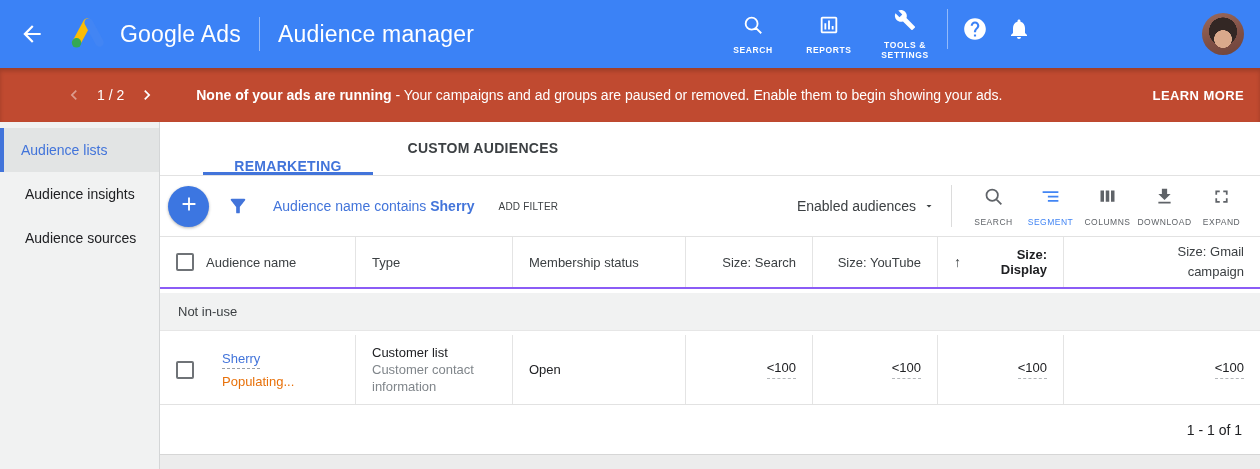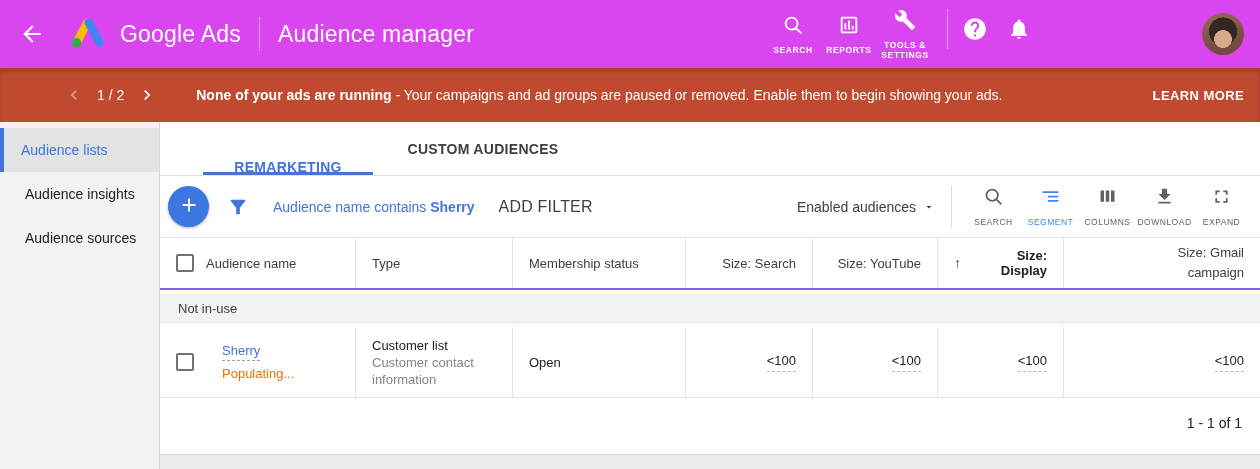--- a/index.html
+++ b/index.html
@@ -1,28 +1,28 @@
 <!DOCTYPE html>
 <html><head>
 <meta charset="utf-8">
 <style>
   * { margin:0; padding:0; box-sizing:border-box; }
   html,body { width:1260px; height:469px; overflow:hidden;
     font-family:"Liberation Sans", sans-serif; background:#fff; }
 
   
-  .topbar { height:68px; background:#d946ef; display:flex; align-items:center; padding-left:18px; }
+  .topbar { height:68px; background:#3b82f6; display:flex; align-items:center; padding-left:18px; }
   .back-btn { width:28px; height:28px; display:flex; align-items:center; justify-content:center; cursor:pointer; }
   .ads-logo { margin-left:22px; display:flex; align-items:center; }
   .product-name { color:#fff; font-size:23px; margin-left:12px; letter-spacing:.2px; }
   .tb-divider { width:1px; height:34px; background:rgba(255,255,255,.45); margin:0 18px; }
   .page-title { color:#fff; font-size:23px; letter-spacing:.2px; }
   .tb-right { margin-left:auto; display:flex; align-items:center; }
   .nav-item { display:flex; flex-direction:column; align-items:center; gap:5px; cursor:pointer; width:56px; }
-  .nav-item + .nav-item { margin-left:0; }
+  .nav-item + .nav-item { margin-left:20px; }
   .nav-label { color:#fff; font-size:8.5px; letter-spacing:.6px; text-align:center; line-height:10px; font-weight:bold; }
   .tools-label { width:54px; }
   .tb-divider2 { width:1px; height:40px; background:rgba(255,255,255,.45); margin:0 14px 10px 14px; }
   .round-icon { width:26px; height:26px; display:flex; align-items:center; justify-content:center; cursor:pointer; margin-bottom:10px; }
   .round-icon + .round-icon { margin-left:18px; }
   .avatar { width:42px; height:42px; border-radius:50%; margin-left:170px; margin-right:16px; cursor:pointer;
     background:
       radial-gradient(circle at 50% 62%, #d9a98c 0 26%, rgba(0,0,0,0) 27%),
       radial-gradient(circle at 50% 44%, #332724 0 44%, rgba(0,0,0,0) 45%),
       linear-gradient(160deg,#9b6a5c,#7e4e44 60%,#6e443c); }
@@ -58,41 +58,41 @@
   .tab.active { color:#4274da;margin-top:36px; }
   .tab.active::after { content:""; position:absolute; left:0; right:0; bottom:0; height:3px; background:#4274da; }
 
   
   .toolbar { height:62px; border-bottom:1px solid #e2e2e2; display:flex; align-items:center; padding:0 10px 0 8px; }
   .add-btn { width:41px; height:41px; border-radius:50%; background:#3c76e1; display:flex; align-items:center;
     justify-content:center; cursor:pointer; box-shadow:0 1px 3px rgba(0,0,0,.3); flex-shrink:0; }
   .funnel { margin-left:18px; cursor:pointer; display:flex; }
   .filter-chip { margin-left:24px; font-size:14px; color:#4274da; cursor:pointer; white-space:nowrap; }
   .filter-chip b { font-weight:bold; }
-  .add-filter { margin-left:24px; font-size:16px; color:#3c4043; letter-spacing:.2px; cursor:pointer; white-space:nowrap; }
+  .add-filter { margin-left:24px; font-size:10px; color:#3c4043; letter-spacing:.2px; cursor:pointer; white-space:nowrap; }
   .aud-dropdown { margin-left:auto; display:flex; align-items:center; font-size:14px; color:#3c4043; cursor:pointer; white-space:nowrap; }
   .aud-dropdown svg { margin-left:7px; }
   .vdiv { width:1px; height:42px; background:#dcdcdc; margin:0 13px 0 16px; }
   .action { width:57px; display:flex; flex-direction:column; align-items:center; gap:6px; cursor:pointer; }
   .action-label { font-size:8.5px; letter-spacing:.5px; color:#5f6368; }
   .action.active .action-label { color:#4285f4; }
 
   
   .trow { display:grid; grid-template-columns:196px 157px 173px 127px 125px 126px 196px; }
   .thead { height:52px; border-bottom:2px solid #8b5cf6; }
   .th { display:flex; align-items:center; font-size:13px; color:#3c4043; border-right:1px solid #e4e4e4; padding:0 16px; }
   .th:last-child { border-right:none; }
   .th.num, .td.num { justify-content:flex-end; text-align:right; }
   .th-sorted { font-weight:bold; color:#202124; }
   .sort-arrow { font-weight:normal; color:#3c4043; margin-right:8px; font-size:14px; }
   .gmail-head { width:100px; text-align:right; line-height:20px; }
   .checkbox { width:18px; height:18px; border:2px solid #6f7377; border-radius:2px; cursor:pointer; flex-shrink:0; background:#fff; }
   .th-label { margin-left:12px; }
 
-  .group-row { height:29px; margin-top:4px; margin-bottom:4px; background:#f1f2f2; border-bottom:1px solid #e6e6e6;
+  .group-row { height:38px; margin-top:4px; margin-bottom:4px; background:#f1f2f2; border-bottom:1px solid #e6e6e6;
     display:flex; align-items:center; padding-left:18px; font-size:13px; color:#3c4043; }
 
   .data-row { height:71px; border-bottom:1px solid #e2e2e2; }
   .td { display:flex; align-items:center; font-size:13px; color:#202124; border-right:1px solid #e4e4e4; padding:0 16px; }
   .td:last-child { border-right:none; }
   .name-cell { padding-left:16px; }
   .name-block { margin-left:28px; }
   .aud-link { color:#4274da; cursor:pointer; display:inline-block; border-bottom:1px dashed #9aa0a6; padding-bottom:2px; }
   .populating { color:#e8710a; margin-top:5px; }
   .type-cell { flex-direction:column; align-items:flex-start; justify-content:center; }

